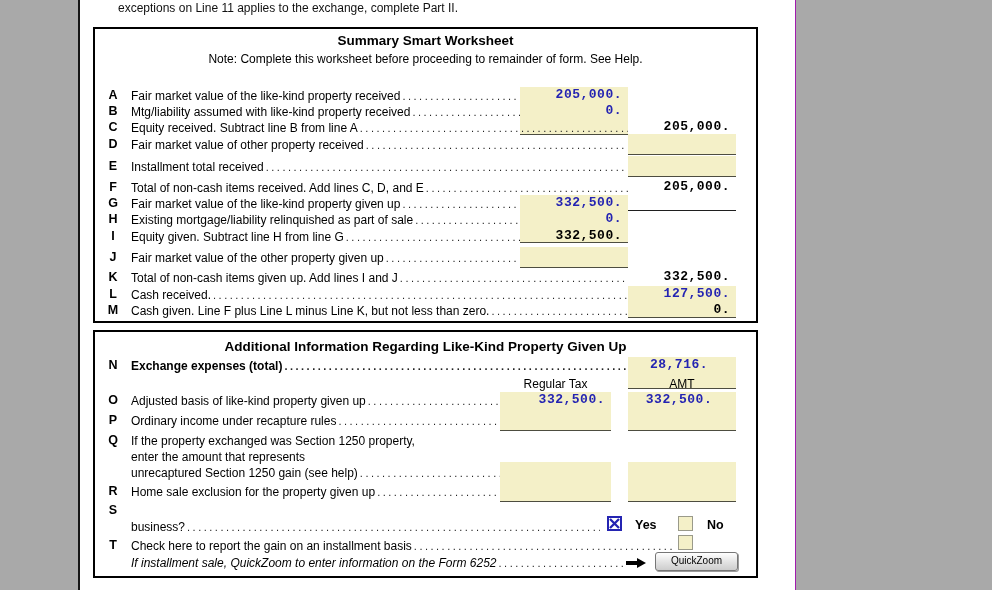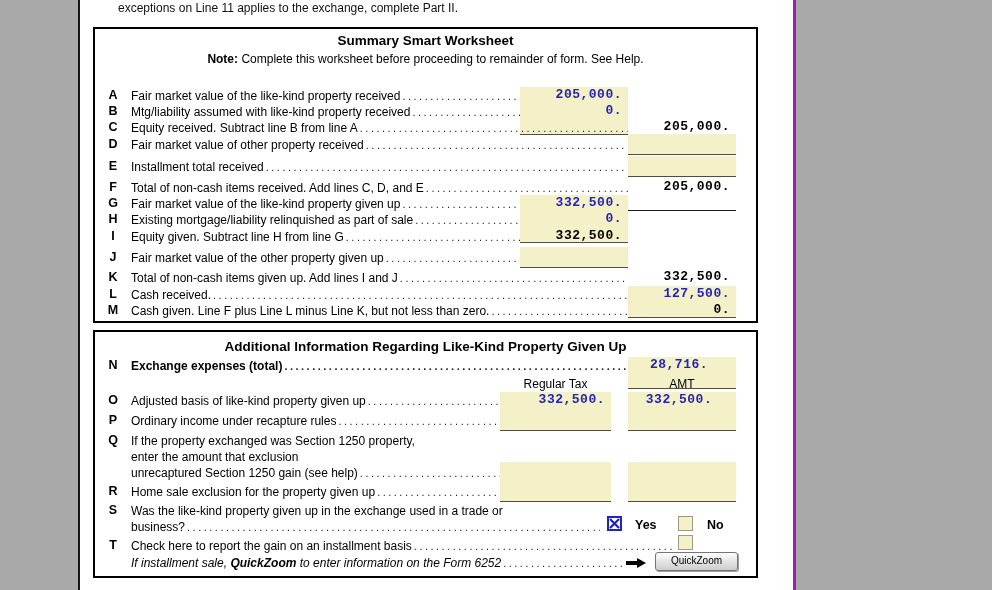--- a/index.html
+++ b/index.html
@@ -5,41 +5,41 @@
   html,body{margin:0;padding:0;}
   body{
     width:992px;height:590px;position:relative;overflow:hidden;
     background:#a9a9a9;
     font-family:"Liberation Sans",sans-serif;
     -webkit-font-smoothing:antialiased;
   }
   .page{
     position:absolute;left:78px;top:0;width:718px;height:590px;
     background:#ffffff;
-    border-left:2px solid #161616;border-right:3px solid #a21caf;
+    border-left:2px solid #161616;border-right:1px solid #a21caf;
     box-sizing:border-box;
   }
   .top-text{
     position:absolute;left:38px;top:1px;font-size:12px;color:#111;white-space:nowrap;
   }
   .wbox{
     position:absolute;left:13px;width:665px;
     border:2px solid #000;box-sizing:border-box;background:#fff;
   }
   #box1{top:27px;height:296px;padding-left:48px;}
   #box2{top:330px;height:248px;}
   .wtitle{
     position:absolute;left:0;right:0;text-align:center;
     font-size:13.5px;font-weight:bold;color:#000;white-space:nowrap;
   }
   .wnote{
     position:absolute;left:0;right:0;text-align:center;
     font-size:12px;color:#000;white-space:nowrap;
   }
-  .b{font-weight:bold;}
+  .b{font-weight:normal;}
   .i{font-style:italic;}
   .w-row{position:absolute;left:0;right:0;height:17px;font-size:12px;}
   .letter{
     position:absolute;left:10px;width:16px;text-align:center;
     font-weight:bold;font-size:12.5px;color:#000;
   }
   .lead{
     position:absolute;left:36px;top:0;height:16px;
     display:flex;align-items:center;overflow:hidden;white-space:nowrap;
   }
@@ -260,21 +260,21 @@
     </div>
 
     <div class="w-row" style="top:101px">
       <span class="letter">Q</span>
       <div class="lead w2-col1">
           <span class="lab">If the property exchanged was Section 1250 property,</span>
         </div>
     </div>
     <div class="w-row" style="top:117px">
       <div class="lead w2-col1">
-          <span class="lab">enter the amount that exclusion</span>
+          <span class="lab">enter the amount that represents</span>
         </div>
     </div>
     <div class="w-row" style="top:133px">
       <div class="lead w2-col1">
           <span class="lab">unrecaptured Section 1250 gain (see help)</span>
           <span class="dots"></span>
         </div>
       <span class="val input col1 tall"></span>
       <span class="val input col2 tall"></span>
     </div>
@@ -284,23 +284,20 @@
       <div class="lead w2-col1">
           <span class="lab">Home sale exclusion for the property given up</span>
           <span class="dots"></span>
         </div>
       <span class="val input col1 tall"></span>
       <span class="val input col2 tall"></span>
     </div>
 
     <div class="w-row" style="top:171px">
       <span class="letter">S</span>
-      <div class="lead w2-t">
-          <span class="lab">Was the like-kind property given up in the exchange used in a trade or</span>
-        </div>
     </div>
     <div class="w-row" style="top:187px">
       <div class="lead w2-s">
           <span class="lab">business?</span>
           <span class="dots"></span>
         </div>
     </div>
 
     <div class="cb checked" style="left:512px;top:184px;">
       <svg width="11" height="11" viewBox="0 0 11 11">

